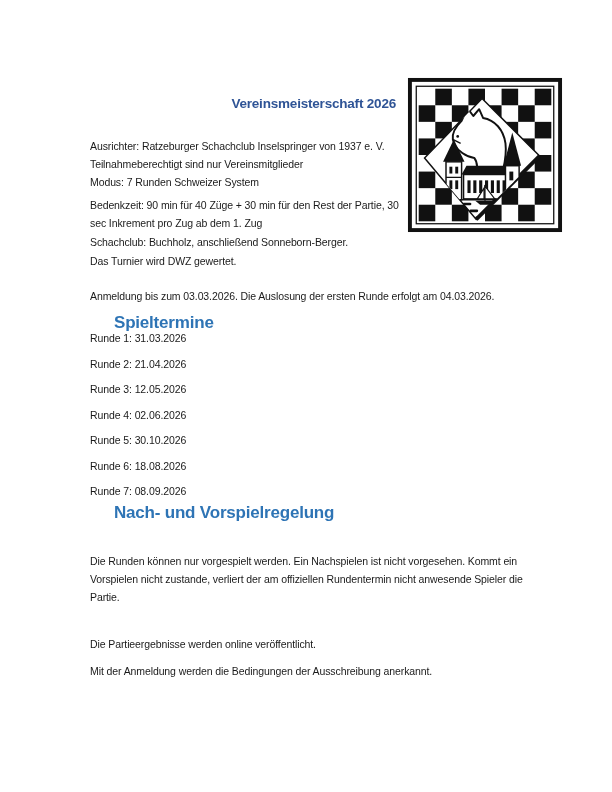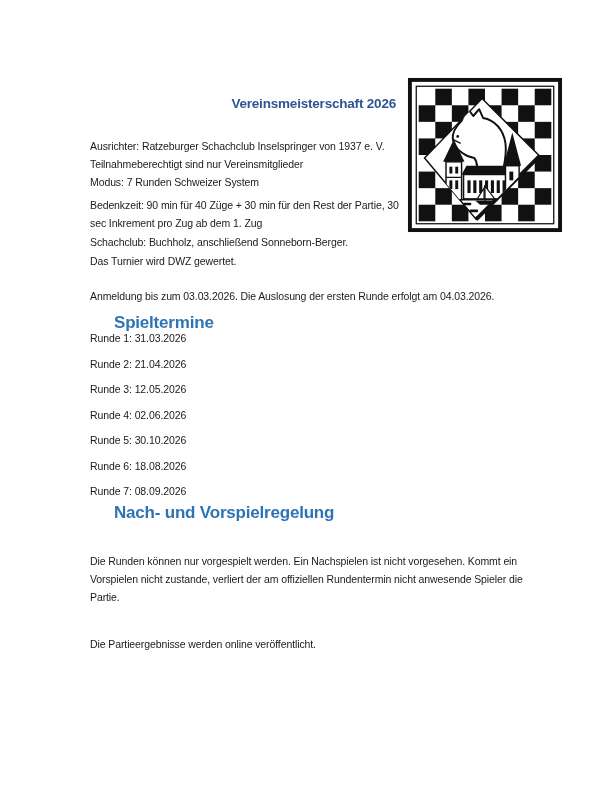--- a/index.html
+++ b/index.html
@@ -180,14 +180,15 @@
   <div class="tl" style="top:433px">Runde 5: 30.10.2026</div>
   <div class="tl" style="top:459px">Runde 6: 18.08.2026</div>
   <div class="tl" style="top:484px">Runde 7: 08.09.2026</div>
 
   <div class="sec-head" style="top:503px">Nach- und Vorspielregelung</div>
   <div class="tl" style="top:554px">Die Runden können nur vorgespielt werden. Ein Nachspielen ist nicht vorgesehen. Kommt ein</div>
   <div class="tl" style="top:572px">Vorspielen nicht zustande, verliert der am offiziellen Rundentermin nicht anwesende Spieler die</div>
   <div class="tl" style="top:590px">Partie.</div>
 
   <div class="tl" style="top:637px">Die Partieergebnisse werden online veröffentlicht.</div>
+  <div class="tl" style="top:664px">Mit der Anmeldung werden die Bedingungen der Ausschreibung anerkannt.</div>
 
 </div>
 
 </body></html>

